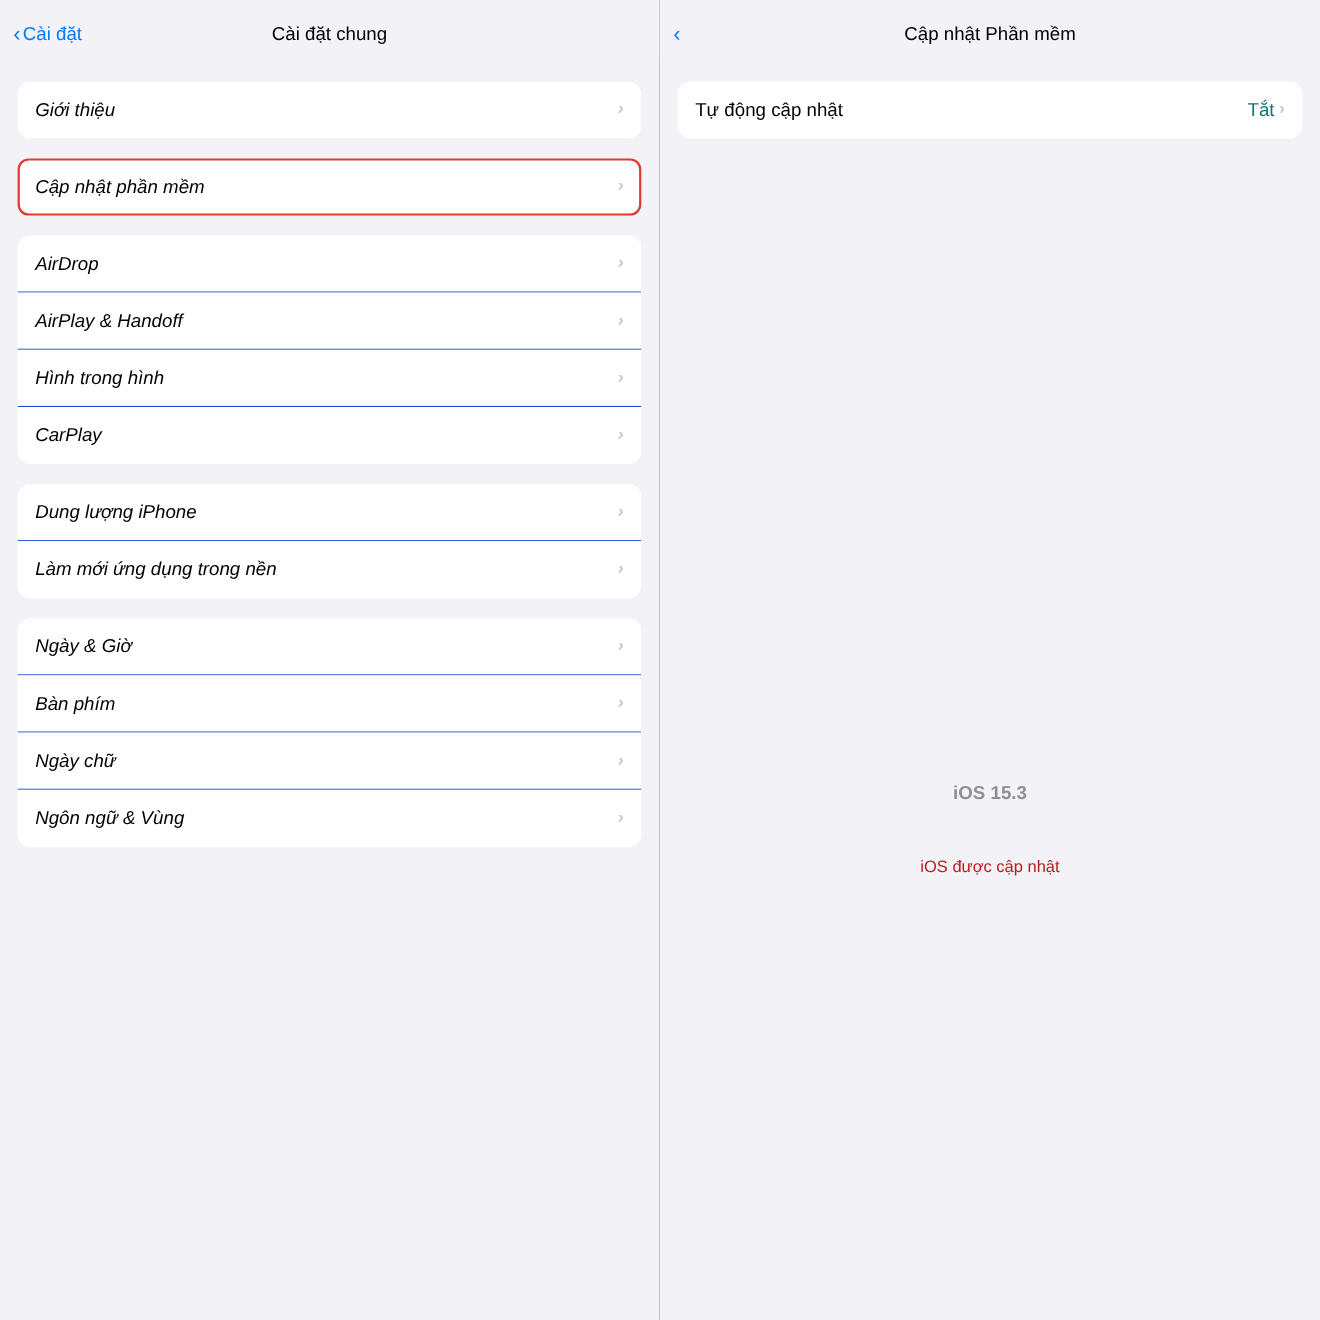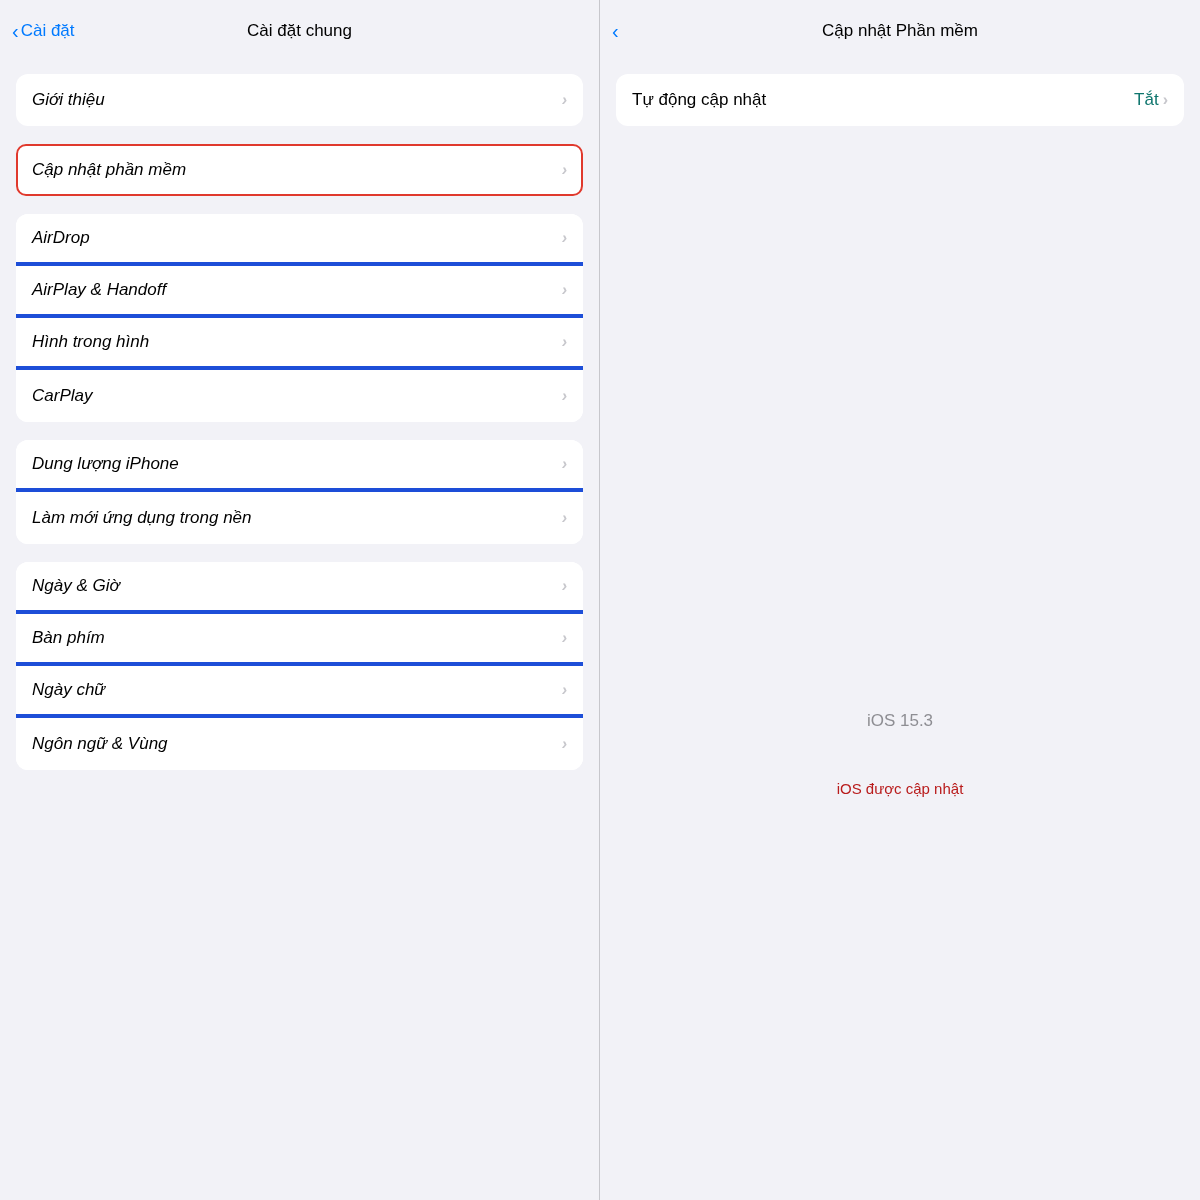--- a/index.html
+++ b/index.html
@@ -77,21 +77,21 @@
       overflow: hidden;
       font-style: italic;
     }
 
     .section-item {
       display: flex;
       align-items: center;
       justify-content: space-between;
       padding: 14px 16px;
       background: #fff;
-      border-bottom: 4px solid #1d4ed8;
+      border-bottom: 1px solid #1d4ed8;
       cursor: pointer;
       min-height: 52px;
     }
 
     .section-item:last-child {
       border-bottom: none;
     }
 
     .section-item-label {
       font-size: 17px;
@@ -129,20 +129,21 @@
       justify-content: center;
       flex: 1;
       gap: 4px;
       margin-top: 200px;
     }
 
     .ios-version-text {
       font-size: 17px;
       color: #8e8e93;
       text-align: center;
+      font-weight: bold;
     }
 
     .ios-version-sub {
       font-size: 15px;
       color: #b91c1c;
       text-align: right;
       margin-top: 45px;
     }
 
     .right-section {

